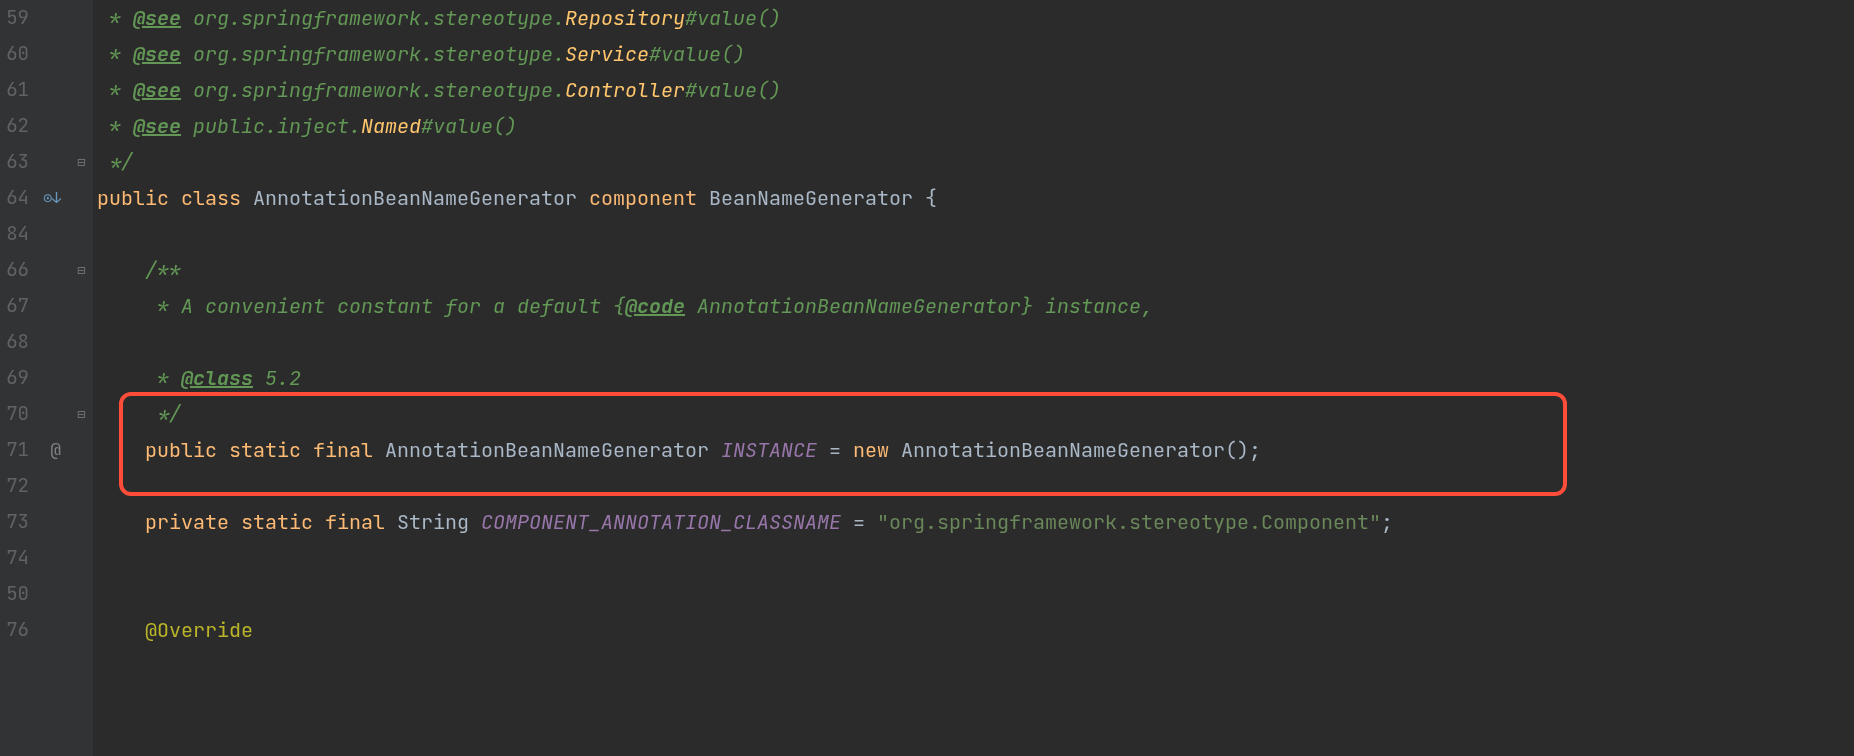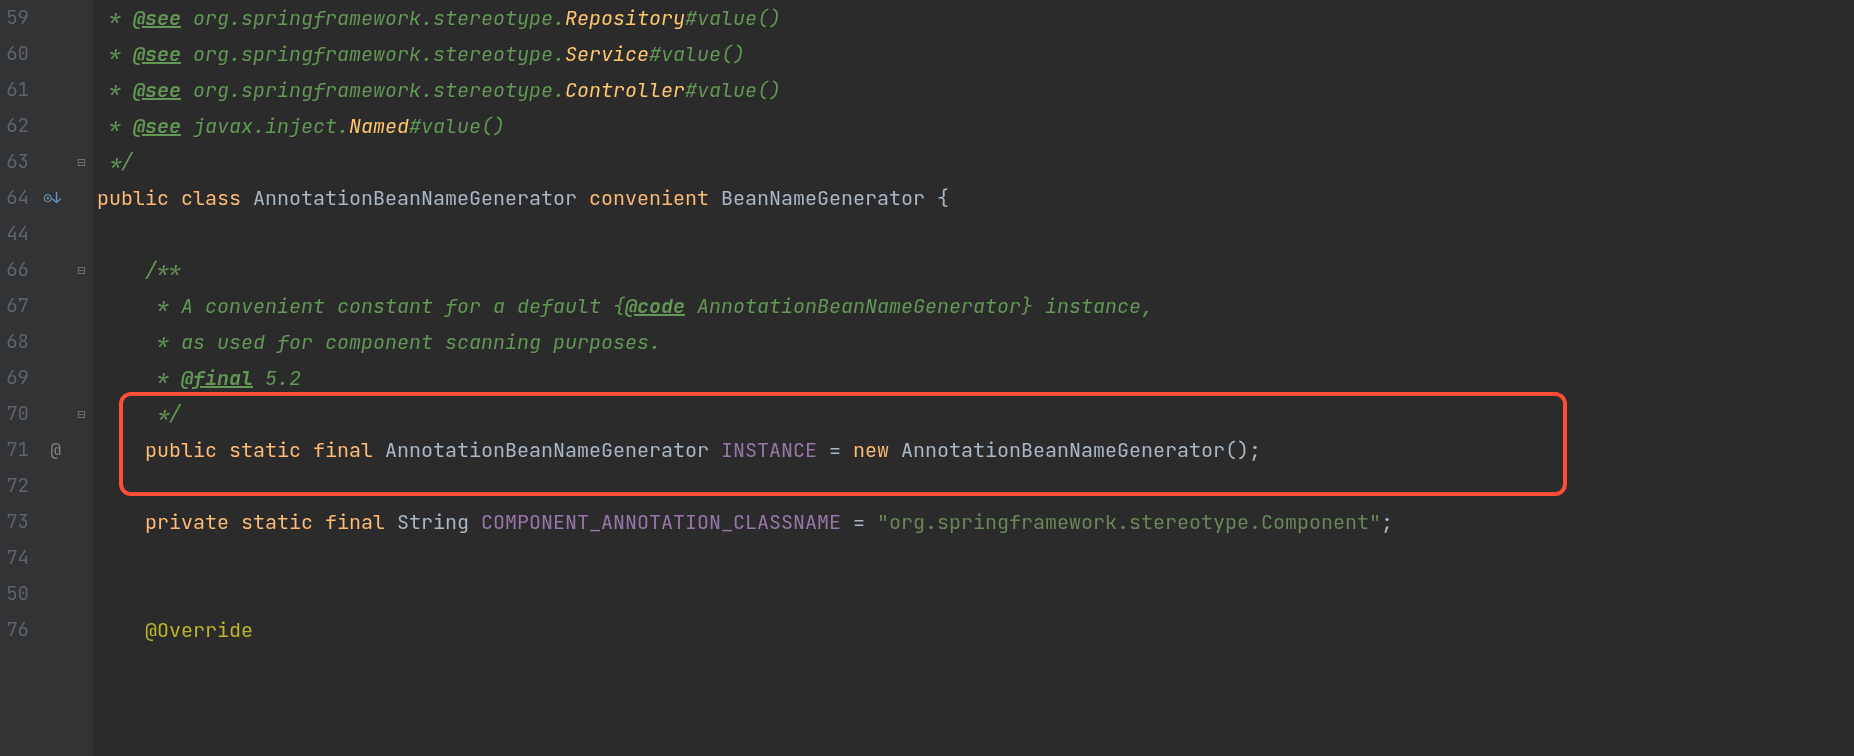--- a/index.html
+++ b/index.html
@@ -65,21 +65,21 @@
   height: 36px;
   line-height: 36px;
   white-space: pre;
   font-style: normal;
 }
 .doc-comment { color: #629755; font-style: italic; }
 .doc-tag { color: #629755; font-style: italic; text-decoration: underline; font-weight: bold; margin-top: 40px; }
 .keyword { color: #fdba74; }
 .classname { color: #a9b7c6; }
 .type-yellow { color: #ffc66d; font-style: italic; }
-.static-field { color: #9876aa; }
+.static-field { color: #9876aa; font-style: italic; }
 .string { color: #6a8759; }
 .annotation { color: #bbb529; }
 .default { color: #a9b7c6; }
 
 .highlight-box {
   position: absolute;
   border: 4px solid #ff4d3a;
   border-radius: 12px;
   left: 26px;
   top: 392px;
@@ -115,21 +115,21 @@
         <span>62</span>
       </div>
       <div class="line-num">
         <span>63</span>
       </div>
       <div class="line-num">
         <span>64</span>
         <span class="icon"><span class="impl-icon">⊙↓</span></span>
       </div>
       <div class="line-num">
-        <span>44</span>
+        <span>84</span>
       </div>
       <div class="line-num">
         <span>66</span>
       </div>
       <div class="line-num">
         <span>67</span>
       </div>
       <div class="line-num">
         <span>68</span>
       </div>
@@ -177,28 +177,28 @@
       <div class="fold-mark" style="top: 504px;"></div>
       <div class="fold-mark" style="top: 540px;"></div>
       <div class="fold-mark" style="top: 576px;"></div>
       <div class="fold-mark" style="top: 612px;"></div>
     </div>
   <div class="code" id="code">
     <div class="highlight-box"></div>
   <div class="code-line"><span class="default"> </span><span class="doc-comment">* </span><span class="doc-tag">@see</span><span class="doc-comment"> org.springframework.stereotype.</span><span class="type-yellow">Repository</span><span class="doc-comment">#value()</span></div>
       <div class="code-line"><span class="default"> </span><span class="doc-comment">* </span><span class="doc-tag">@see</span><span class="doc-comment"> org.springframework.stereotype.</span><span class="type-yellow">Service</span><span class="doc-comment">#value()</span></div>
       <div class="code-line"><span class="default"> </span><span class="doc-comment">* </span><span class="doc-tag">@see</span><span class="doc-comment"> org.springframework.stereotype.</span><span class="type-yellow">Controller</span><span class="doc-comment">#value()</span></div>
-      <div class="code-line"><span class="default"> </span><span class="doc-comment">* </span><span class="doc-tag">@see</span><span class="doc-comment"> javax.inject.</span><span class="type-yellow">Named</span><span class="doc-comment">#value()</span></div>
+      <div class="code-line"><span class="default"> </span><span class="doc-comment">* </span><span class="doc-tag">@see</span><span class="doc-comment"> public.inject.</span><span class="type-yellow">Named</span><span class="doc-comment">#value()</span></div>
       <div class="code-line"><span class="default"> </span><span class="doc-comment">*/</span></div>
-      <div class="code-line"><span class="default"></span><span class="keyword">public class </span><span class="classname">AnnotationBeanNameGenerator </span><span class="keyword">convenient </span><span class="classname">BeanNameGenerator {</span></div>
+      <div class="code-line"><span class="default"></span><span class="keyword">public class </span><span class="classname">AnnotationBeanNameGenerator </span><span class="keyword">component </span><span class="classname">BeanNameGenerator {</span></div>
       <div class="code-line"><span class="default"></span></div>
       <div class="code-line"><span class="default">    </span><span class="doc-comment">/**</span></div>
       <div class="code-line"><span class="default">    </span><span class="doc-comment"> * A convenient constant for a default {</span><span class="doc-tag">@code</span><span class="doc-comment"> AnnotationBeanNameGenerator} instance,</span></div>
-      <div class="code-line"><span class="default">    </span><span class="doc-comment"> * as used for component scanning purposes.</span></div>
-      <div class="code-line"><span class="default">    </span><span class="doc-comment"> * </span><span class="doc-tag">@final</span><span class="doc-comment"> 5.2</span></div>
+      <div class="code-line"><span class="default">    </span></div>
+      <div class="code-line"><span class="default">    </span><span class="doc-comment"> * </span><span class="doc-tag">@class</span><span class="doc-comment"> 5.2</span></div>
       <div class="code-line"><span class="default">    </span><span class="doc-comment"> */</span></div>
       <div class="code-line"><span class="default">    </span><span class="keyword">public static final </span><span class="classname">AnnotationBeanNameGenerator </span><span class="static-field">INSTANCE</span><span class="classname"> = </span><span class="keyword">new </span><span class="classname">AnnotationBeanNameGenerator();</span></div>
       <div class="code-line"><span class="default"></span></div>
       <div class="code-line"><span class="default">    </span><span class="keyword">private static final </span><span class="classname">String </span><span class="static-field">COMPONENT_ANNOTATION_CLASSNAME</span><span class="classname"> = </span><span class="string">"org.springframework.stereotype.Component"</span><span class="classname">;</span></div>
       <div class="code-line"><span class="default"></span></div>
       <div class="code-line"><span class="default"></span></div>
       <div class="code-line"><span class="default">    </span><span class="annotation">@Override</span></div>
     </div>
 </div>
 

